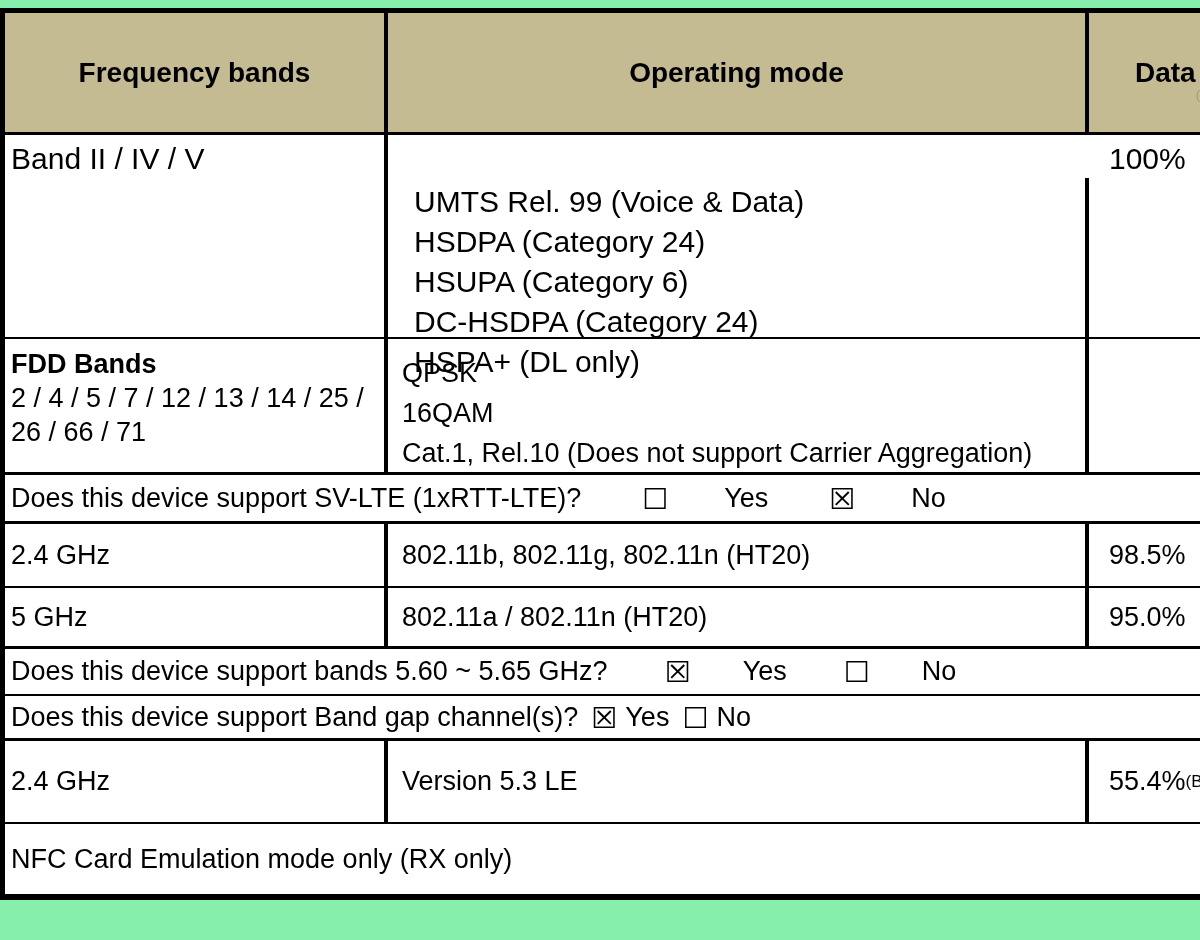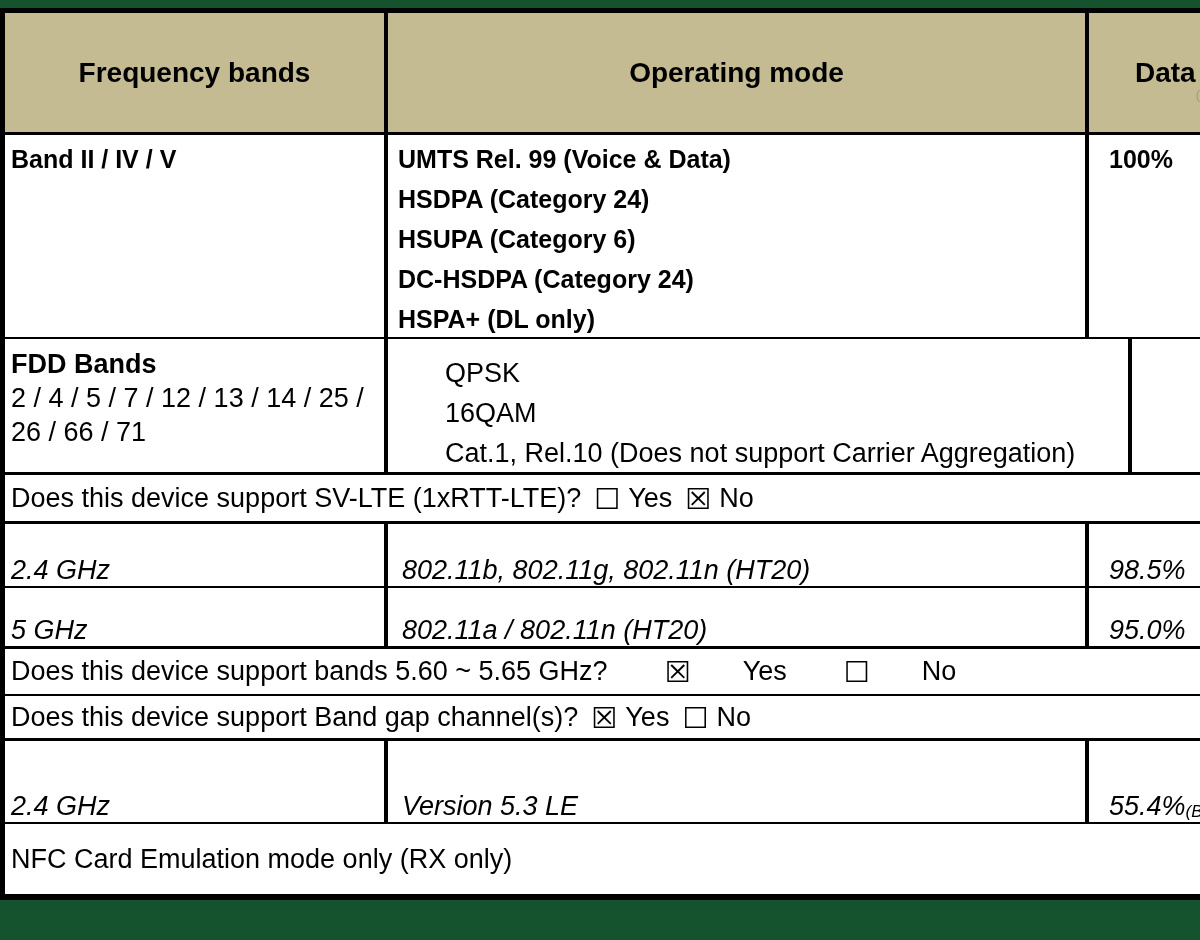--- a/index.html
+++ b/index.html
@@ -1,17 +1,17 @@
 <!DOCTYPE html>
 <html><head>
 <meta charset="utf-8">
 <style>
   html,body{margin:0;padding:0;background:#fff;}
   .page{
-    position:relative;width:1200px;height:940px;background:#14532d;
+    position:relative;width:1200px;height:940px;background:#86efac;
     font-family:"Liberation Sans",sans-serif;color:#000;overflow:hidden;
   }
   .rf-table{
     position:absolute;top:8px;left:0;width:1200px;
     border-top:5px solid #000;border-left:5px solid #000;
     box-sizing:border-box;
   }
   .row{display:flex;box-sizing:border-box;background:#fff;}
   .bb2{border-bottom:2px solid #000;}
   .bb3{border-bottom:3px solid #000;}
@@ -24,45 +24,45 @@
   .header-row .c1,.header-row .c2{
     display:flex;align-items:center;justify-content:center;
     font-weight:bold;font-size:28px;
   }
   .header-row .c3{position:relative;display:flex;align-items:center;}
   .duty-label{font-weight:bold;font-size:28px;padding-left:46px;white-space:nowrap;}
   .duty-frag{
     position:absolute;right:0;bottom:30px;font-size:13px;color:#a29a77;
   }
   
-  .cell{font-size:25px;box-sizing:border-box;font-weight:bold;}
+  .cell{font-size:30px;box-sizing:border-box;}
   .pad1{padding:4px 4px 0 6px;line-height:40px;}
-  .pad2{padding:4px 8px 0 10px;line-height:40px;}
+  .pad2{padding:4px 8px 0 26px;line-height:40px;margin-top:43px;}
   .pad3{padding:4px 0 0 20px;line-height:40px;white-space:nowrap;overflow:hidden;}
   .r-wcdma{height:204px;}
-  .r-lte{height:136px;gap:43px;}
+  .r-lte{height:136px;}
   .r-lte .c1{padding:8px 6px 0 6px;line-height:34px;font-size:27px;}
   .r-lte .c2{padding:14px 8px 0 14px;line-height:40px;font-size:27px;}
   .r-lte .c3{padding:6px 0 0 20px;line-height:40px;font-size:27px;white-space:nowrap;overflow:hidden;}
   .bold{font-weight:bold;}
   
   .r-single{align-items:stretch;}
   .r-single .c1,.r-single .c2,.r-single .c3{
-    display:flex;align-items:flex-end;font-size:27px;font-style:italic;
+    display:flex;align-items:center;font-size:27px;
   }
   .r-single .c1{padding-left:6px;}
   .r-single .c2{padding-left:14px;}
   .r-single .c3{padding-left:20px;white-space:nowrap;overflow:hidden;}
   .r-wifi24{height:64px;}
   .r-wifi5{height:61px;}
   .r-bt{height:83px;}
   .duty-sub{font-size:17px;vertical-align:-4px;letter-spacing:0;}
   
   .r-full{display:flex;align-items:center;font-size:27px;padding-left:6px;}
-  .r-q1{height:49px;}
+  .r-q1{height:49px;gap:48px;}
   .r-q2{height:47px;gap:44px;}
   .r-q3{height:45px;}
   .r-nfc{height:76px;}
   .qtext{white-space:pre;}
   .box{
     font-family:"DejaVu Sans",sans-serif;font-size:29px;line-height:1;
     margin-left:13px;position:relative;top:1px;
   }
   .optlabel{margin-left:8px;}
 </style>

